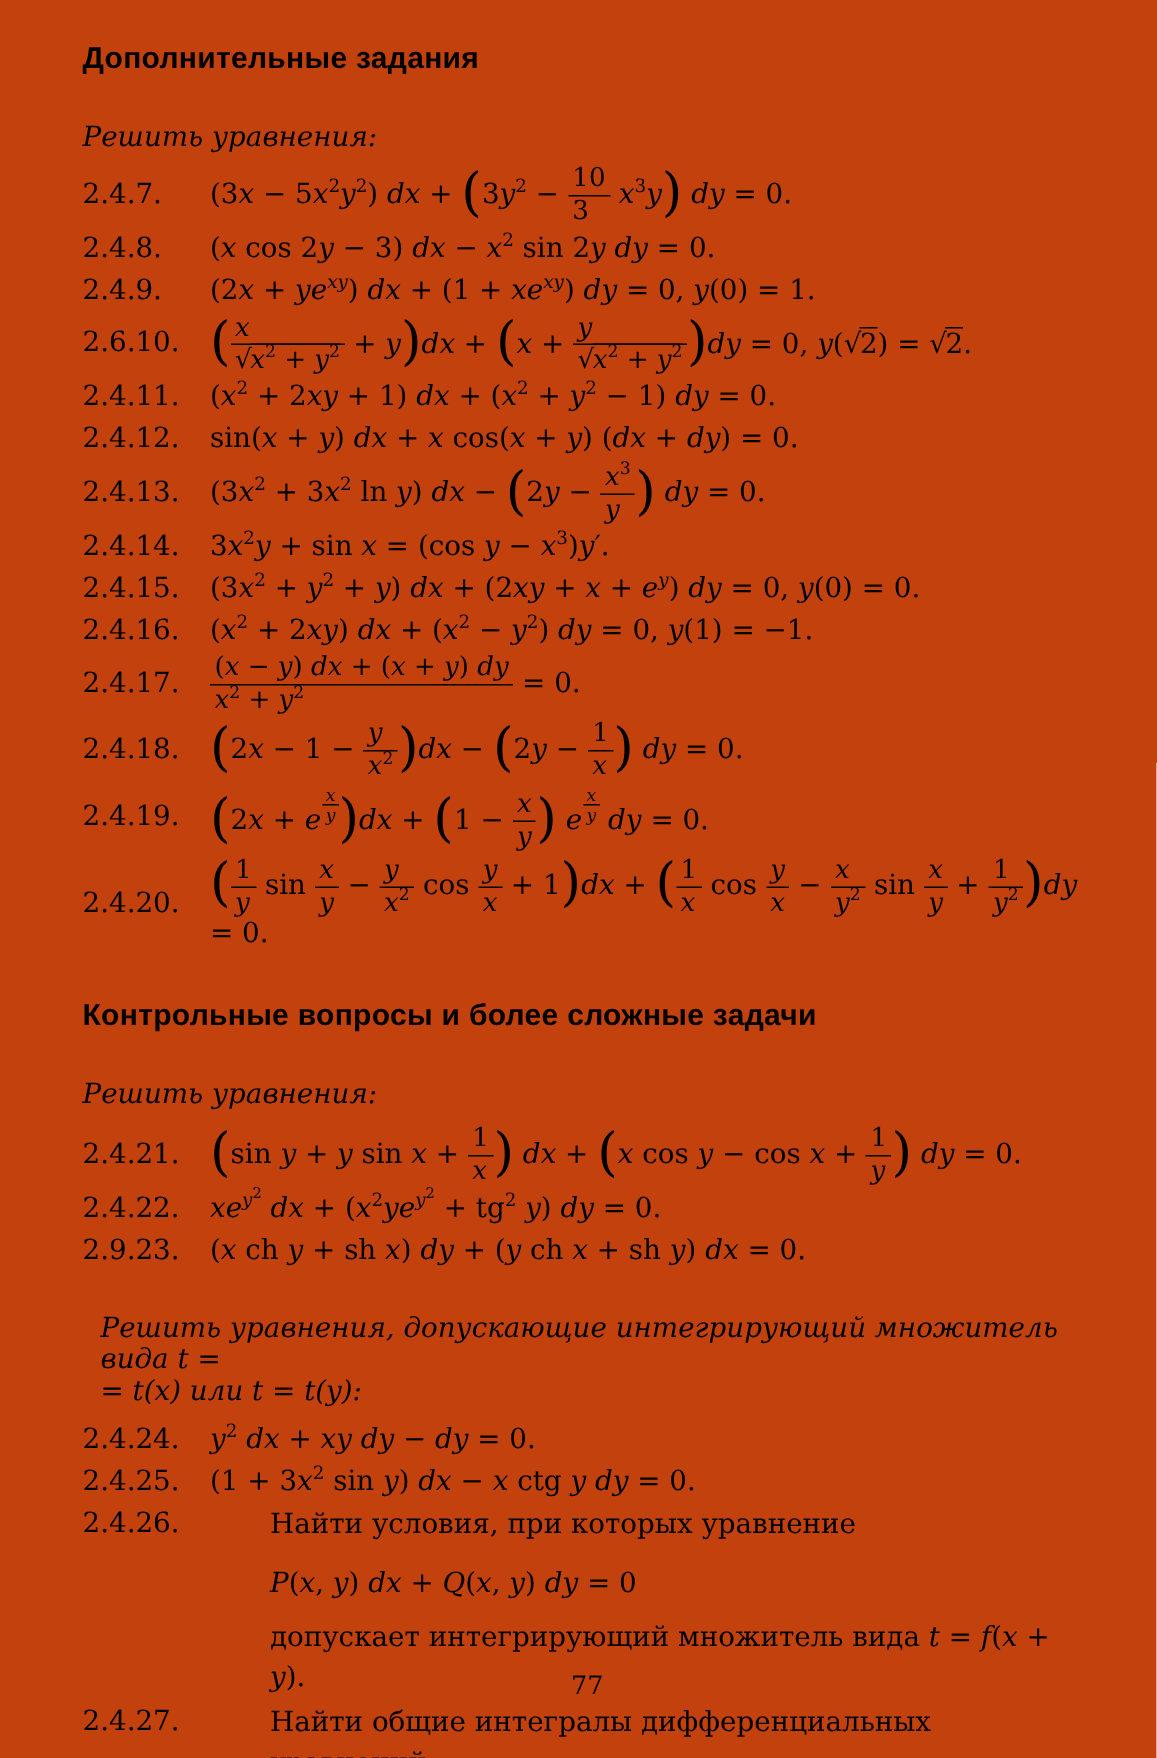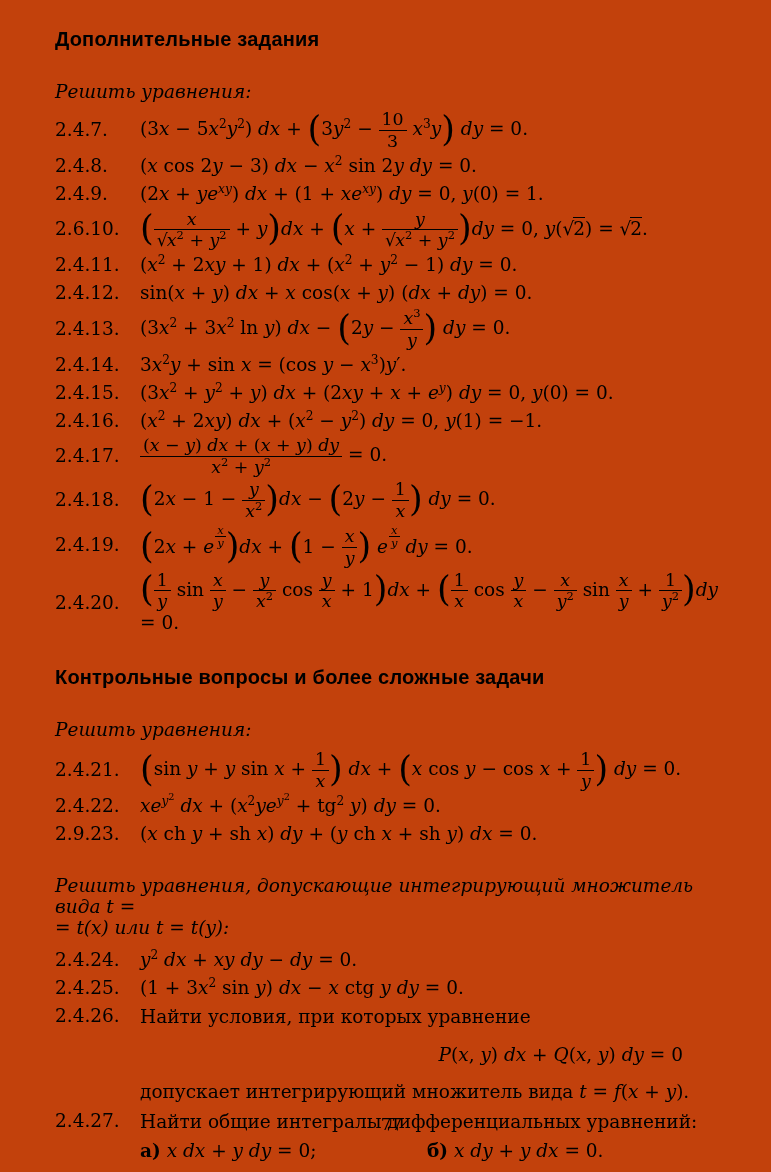--- a/index.html
+++ b/index.html
@@ -28,39 +28,39 @@
   }
   .instr {
     font-style: italic;
     font-size: 18.5px;
     margin: 0;
   }
   .instr .line { display: block; }
   .mt-instr1 { margin-top: 30px; margin-bottom: 8px; }
   .mt-heading2 { margin-top: 30px; }
   .mt-instr2 { margin-top: 30px; margin-bottom: 10px; }
-  .mt-note { margin-top: 28px; margin-bottom: 10px; }
+  .mt-note { margin-top: 28px; margin-bottom: 10px; margin-left: 12px; }
   .problems { margin: 0; }
   .row {
     display: grid;
     grid-template-columns: 85px 1fr;
     align-items: center;
     margin: 3px 0;
     line-height: 1.35;
   }
-  .row.top { align-items: start; }
+  .row.top { align-items: start; gap: 40px; }
   .plabel { font-weight: 400; white-space: nowrap; }
   .math { font-style: normal; }
   .math i { font-style: italic; }
   .math sup { font-size: 66%; line-height: 0; }
   .math sup sup { font-size: 80%; }
   .frac {
     display: inline-block;
     vertical-align: middle;
-    text-align: center;
+    text-align: left;
     line-height: 1.08;
     font-size: 0.94em;
   }
   .frac .num { display: block; border-bottom: 1.4px solid #000; padding: 0 3px 1px 3px; }
   .frac .den { display: block; padding: 1px 3px 0 3px; }
   .supfrac {
     display: inline-block;
     vertical-align: 0.5em;
     text-align: center;
     line-height: 1.05;
@@ -73,21 +73,21 @@
     font-size: 1.9em;
     font-weight: 400;
     line-height: 0;
     vertical-align: middle;
     position: relative;
     top: -0.05em;
   }
   .rt { letter-spacing: -1px; }
   .ol { border-top: 1.4px solid #000; padding-top: 0px; }
   .pbody { line-height: 1.45; }
-  .centered-eq { text-align: right; margin: 12px 40px 10px 0; }
+  .centered-eq { text-align: left; margin: 12px 40px 10px 0; }
   .items { display: flex; margin-top: 2px; }
   .item-a { width: 287px; }
   .pagenum {
     position: absolute;
     left: 12px;
     right: 0;
     bottom: 38px;
     text-align: center;
     font-size: 17px;
   }

